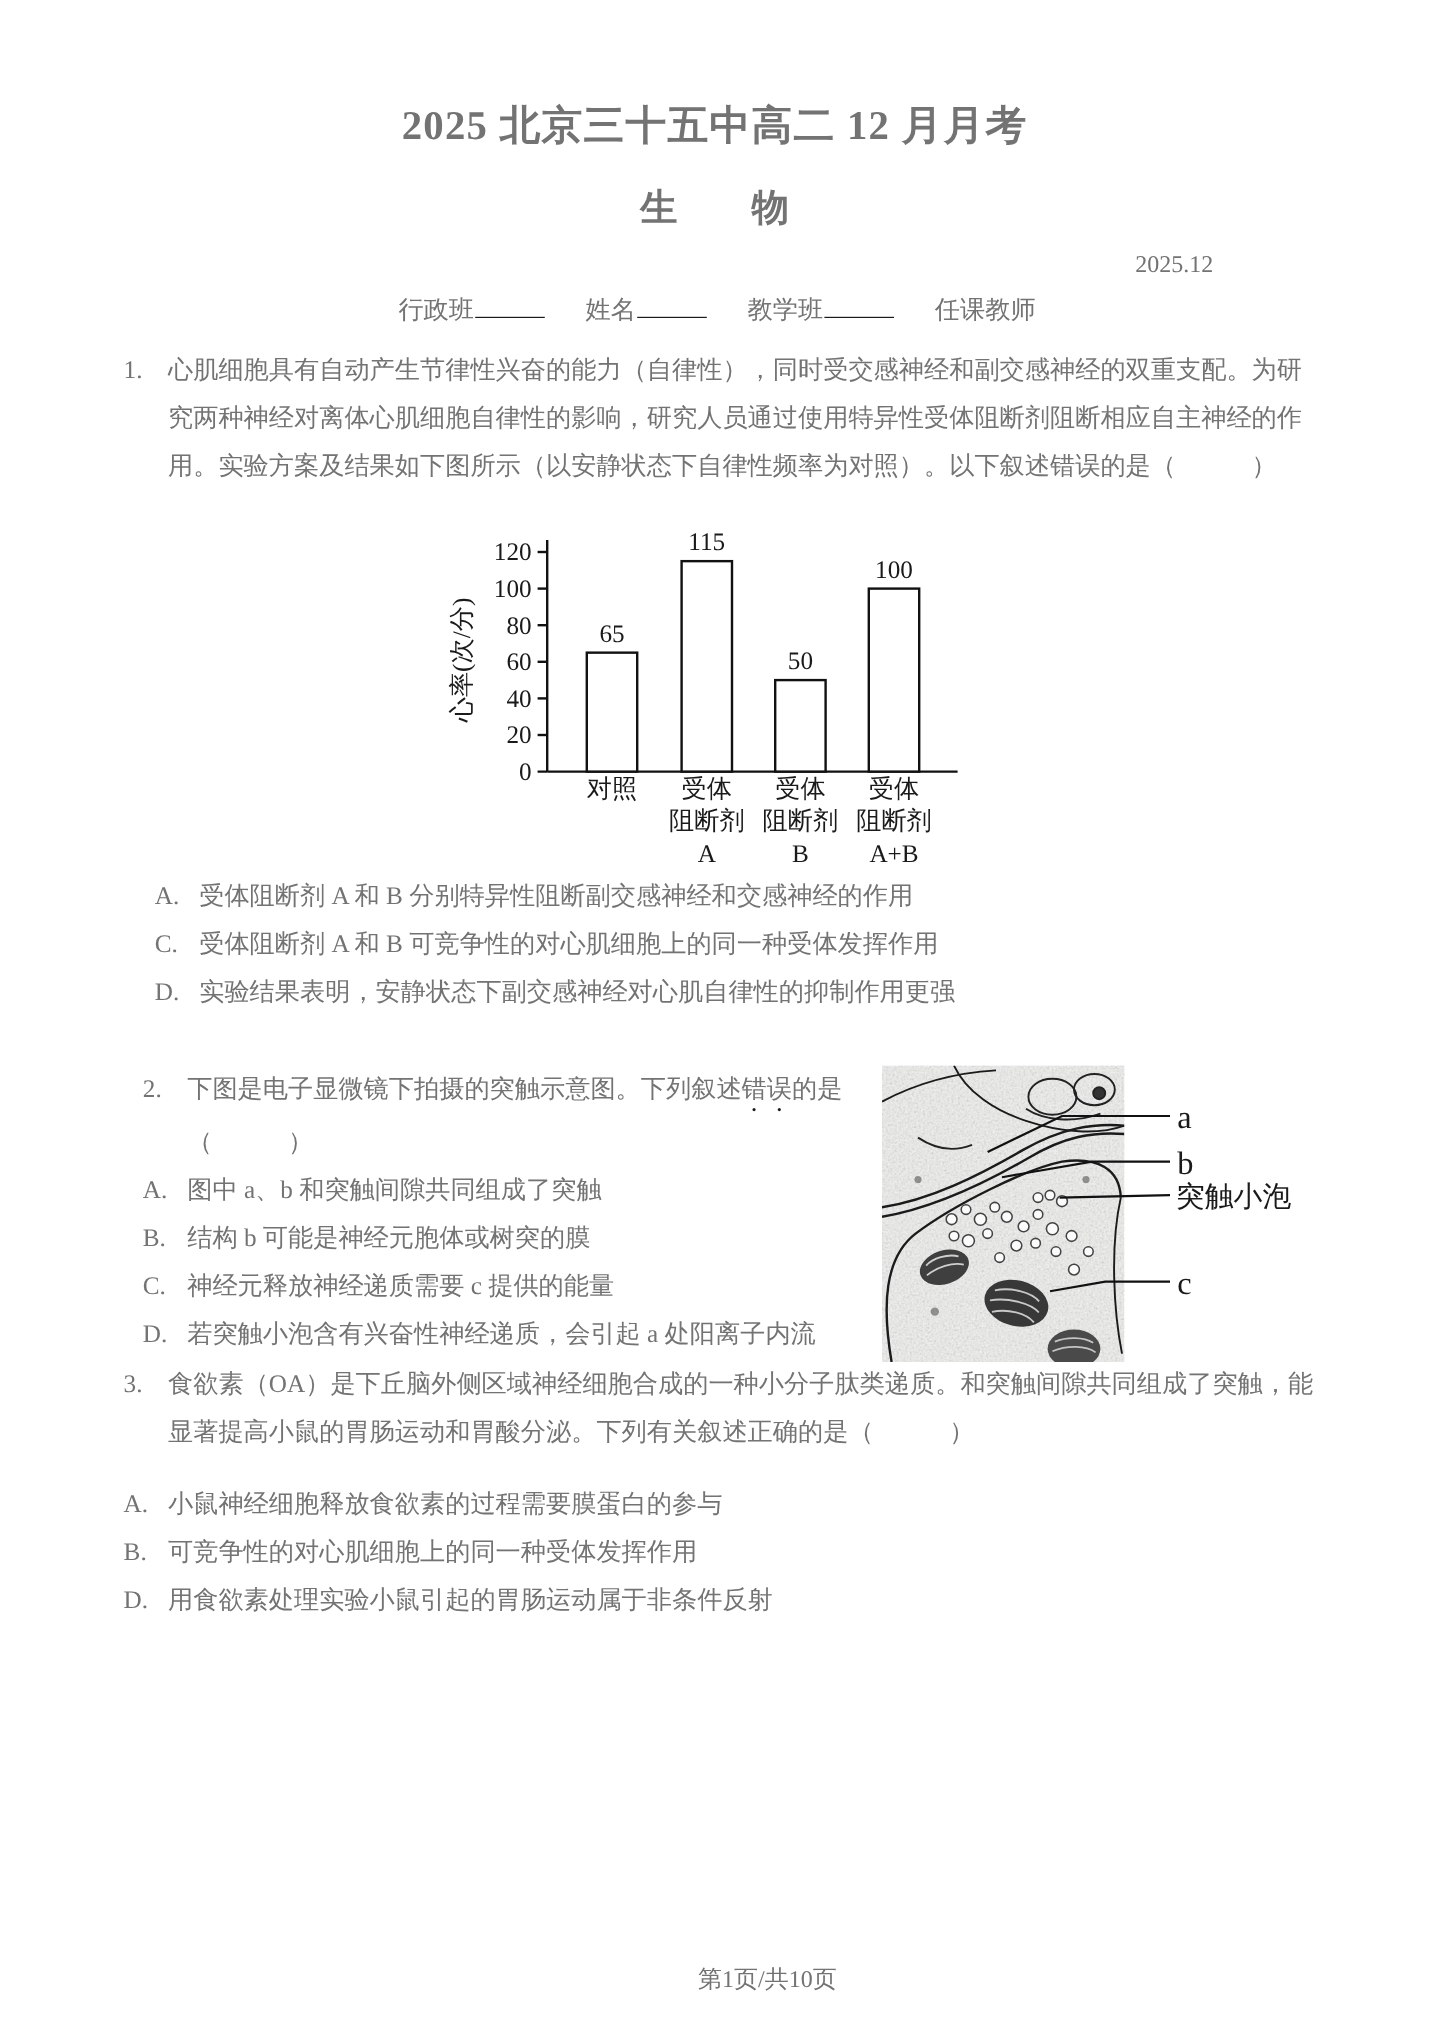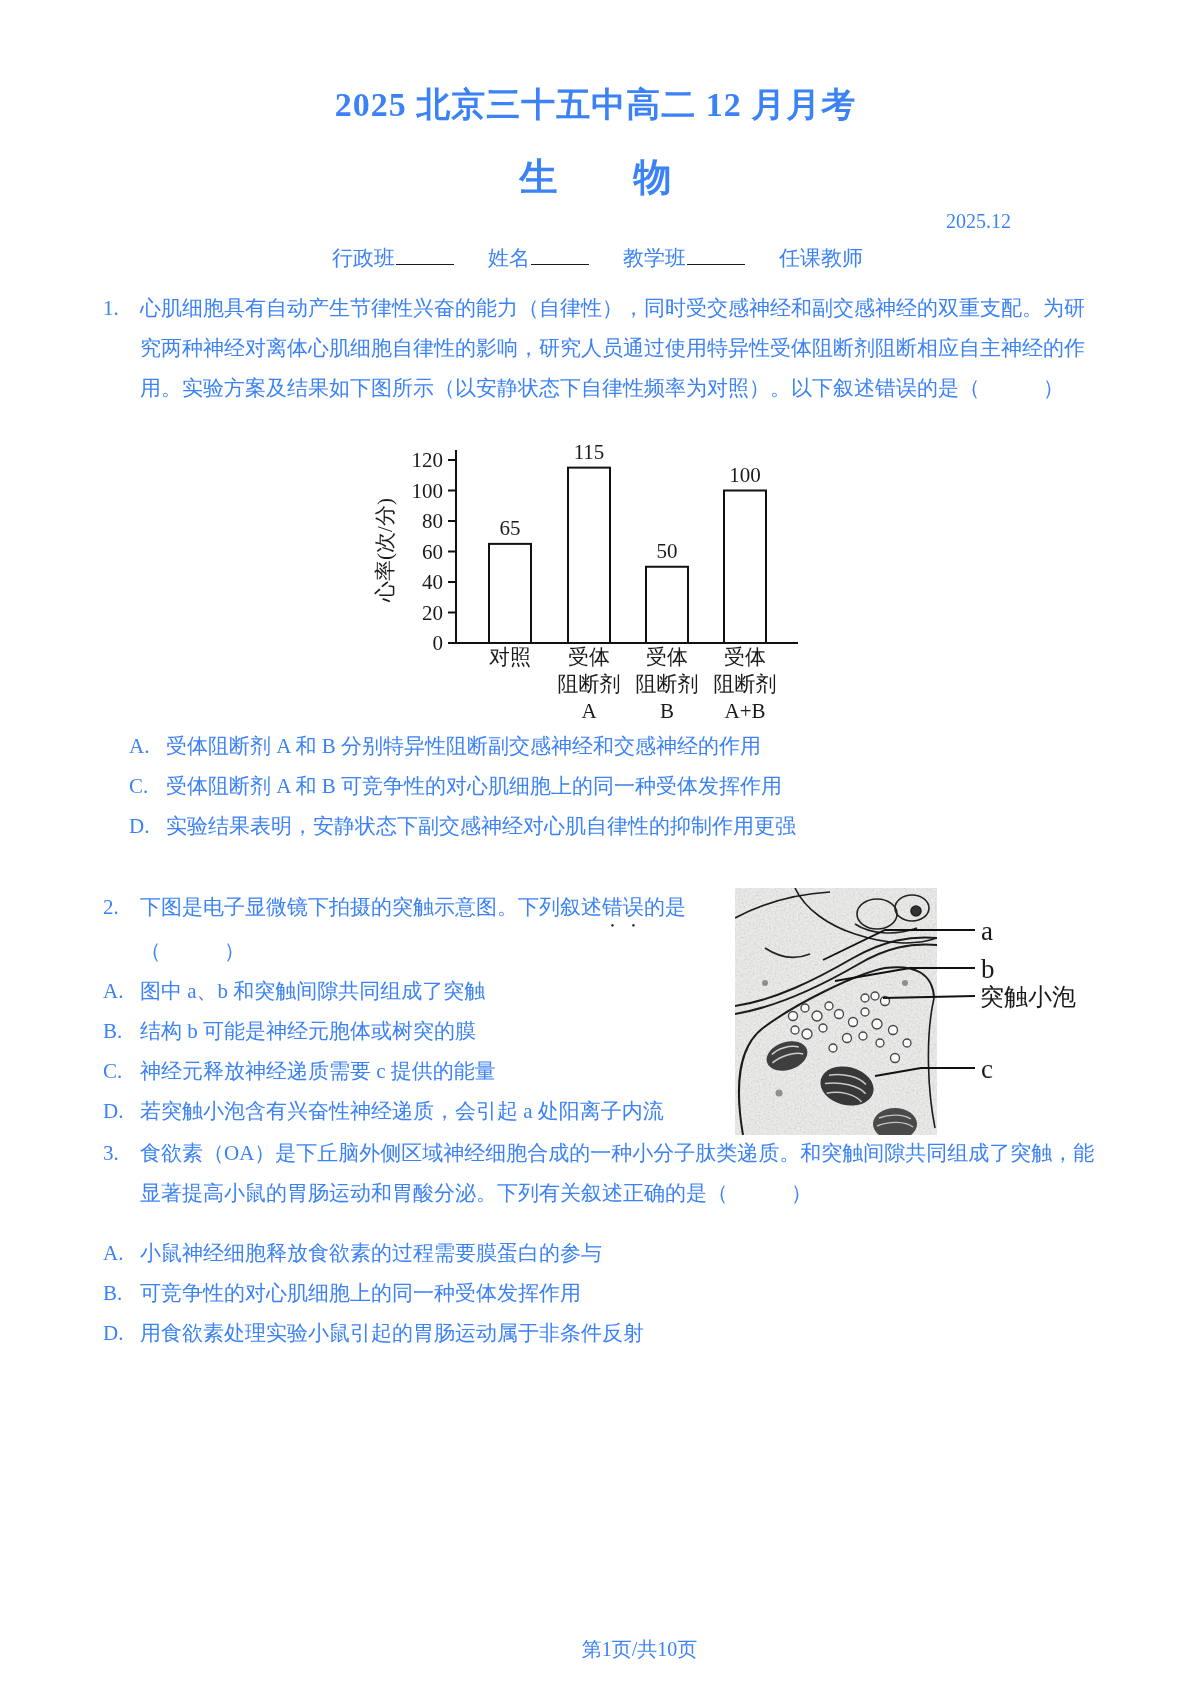--- a/index.html
+++ b/index.html
@@ -1,24 +1,24 @@
 <!DOCTYPE html>
 <html><head>
 <meta charset="utf-8">
 <style>
   html,body{margin:0;padding:0;background:#fff;}
   .page{
     position:relative;width:1191px;height:1684px;background:#fff;
-    color:#3b82f6;font-family:"Liberation Serif","DejaVu Serif",serif;
+    color:#737373;font-family:"Liberation Serif","DejaVu Serif",serif;
     overflow:hidden;
   }
   .title{position:absolute;top:82px;left:0;width:100%;text-align:center;
     font-size:34px;font-weight:bold;letter-spacing:1px;}
   .subject{position:absolute;top:152px;left:0;width:100%;text-align:center;
-    font-size:38px;font-weight:bold;white-space:pre;}
+    font-size:31px;font-weight:bold;white-space:pre;}
   .date{position:absolute;top:210px;right:180px;font-size:20px;}
   .fields{position:absolute;top:243px;left:0;width:100%;text-align:center;font-size:21px;}
   .fields .lbl{margin-left:4px;}
   .blank{display:inline-block;width:58px;height:21px;border-bottom:1.6px solid #1a1a1a;
     margin-right:30px;margin-left:1px;vertical-align:baseline;}
   .q{position:absolute;left:103px;font-size:21px;line-height:40px;}
   .q p{margin:0;}
   .hang{padding-left:37px;}
   .num{display:inline-block;width:37px;margin-left:-37px;vertical-align:baseline;}
   .opt{padding-left:37px;}
@@ -84,21 +84,21 @@
       <text x="395" y="275" text-anchor="middle" font-size="21">阻断剂</text>
       <text x="395" y="302" text-anchor="middle" font-size="21">A+B</text>
     </svg>
 
   <div class="q" style="top:726px;width:1000px;margin-left:26px;">
     <div class="opt"><span class="num">A.</span><span>受体阻断剂 A 和 B 分别特异性阻断副交感神经和交感神经的作用</span></div>
     <div class="opt"><span class="num">C.</span><span>受体阻断剂 A 和 B 可竞争性的对心肌细胞上的同一种受体发挥作用</span></div>
     <div class="opt"><span class="num">D.</span><span>实验结果表明，安静状态下副交感神经对心肌自律性的抑制作用更强</span></div>
   </div>
 
-  <div class="q" style="top:887px;width:625px;">
+  <div class="q" style="top:887px;width:625px;margin-left:16px;">
     <p class="hang"><span class="num">2.</span><span>下图是电子显微镜下拍摄的突触示意图。下列叙述</span><span class="em">错误</span><span>的是</span></p>
     <p class="parenline">（　　　）</p>
     <div class="opt"><span class="num">A.</span><span>图中 a、b 和突触间隙共同组成了突触</span></div>
     <div class="opt"><span class="num">B.</span><span>结构 b 可能是神经元胞体或树突的膜</span></div>
     <div class="opt"><span class="num">C.</span><span>神经元释放神经递质需要 c 提供的能量</span></div>
     <div class="opt"><span class="num">D.</span><span>若突触小泡含有兴奋性神经递质，会引起 a 处阳离子内流</span></div>
   </div>
 
   <div class="figure">
     <svg width="360" height="252" viewBox="0 0 360 252">

